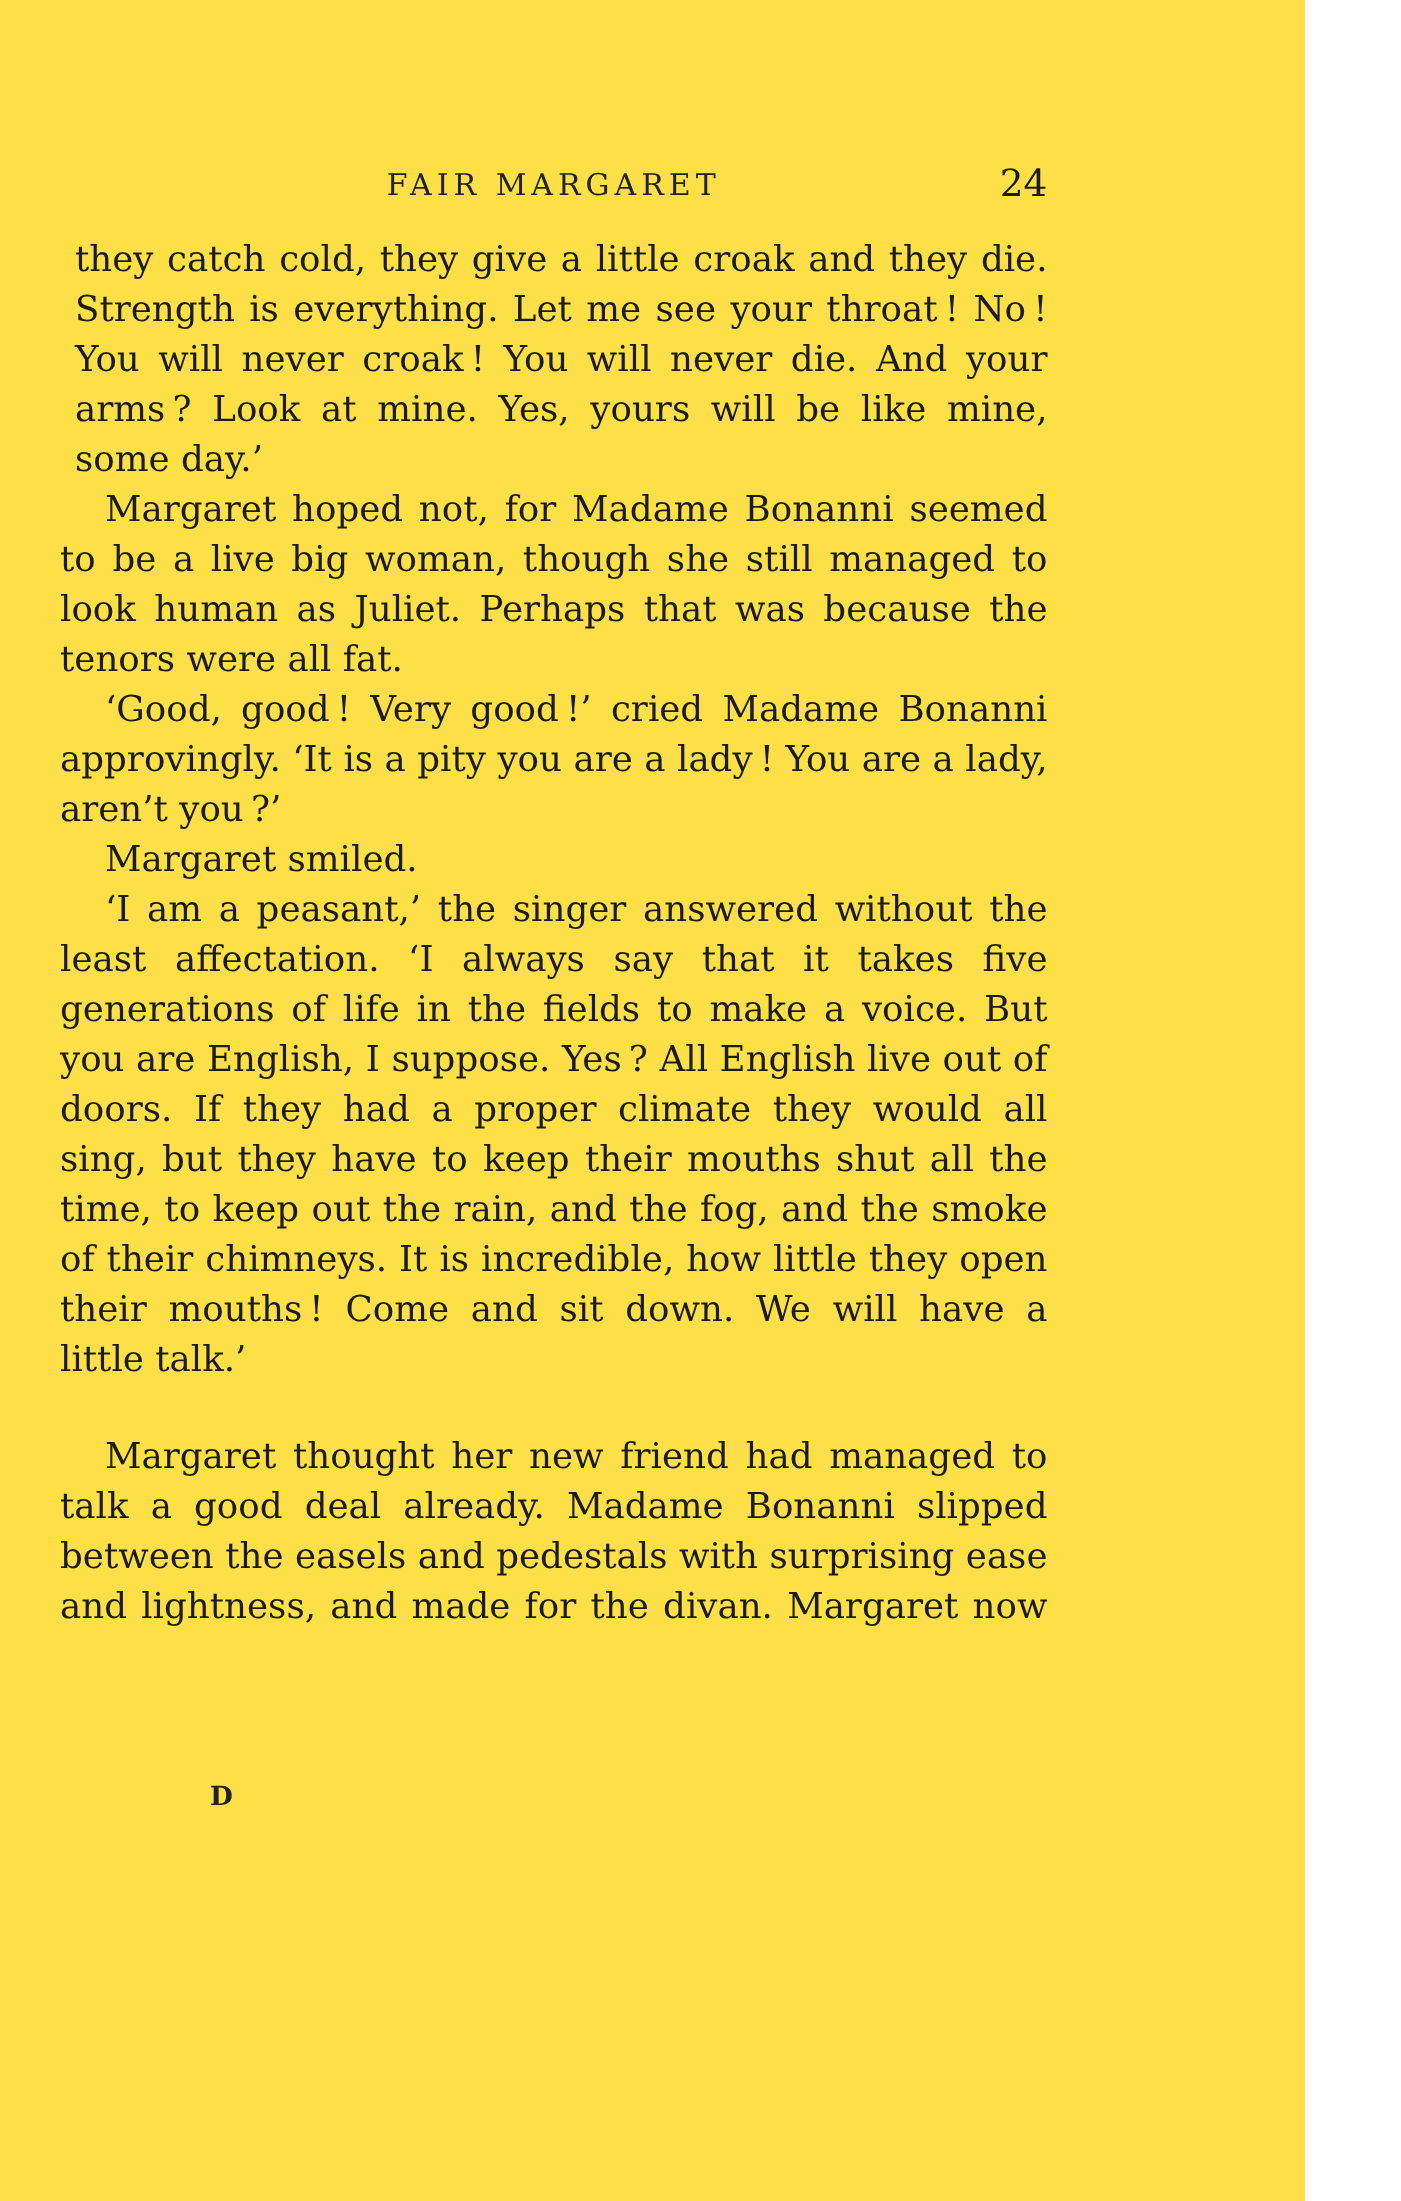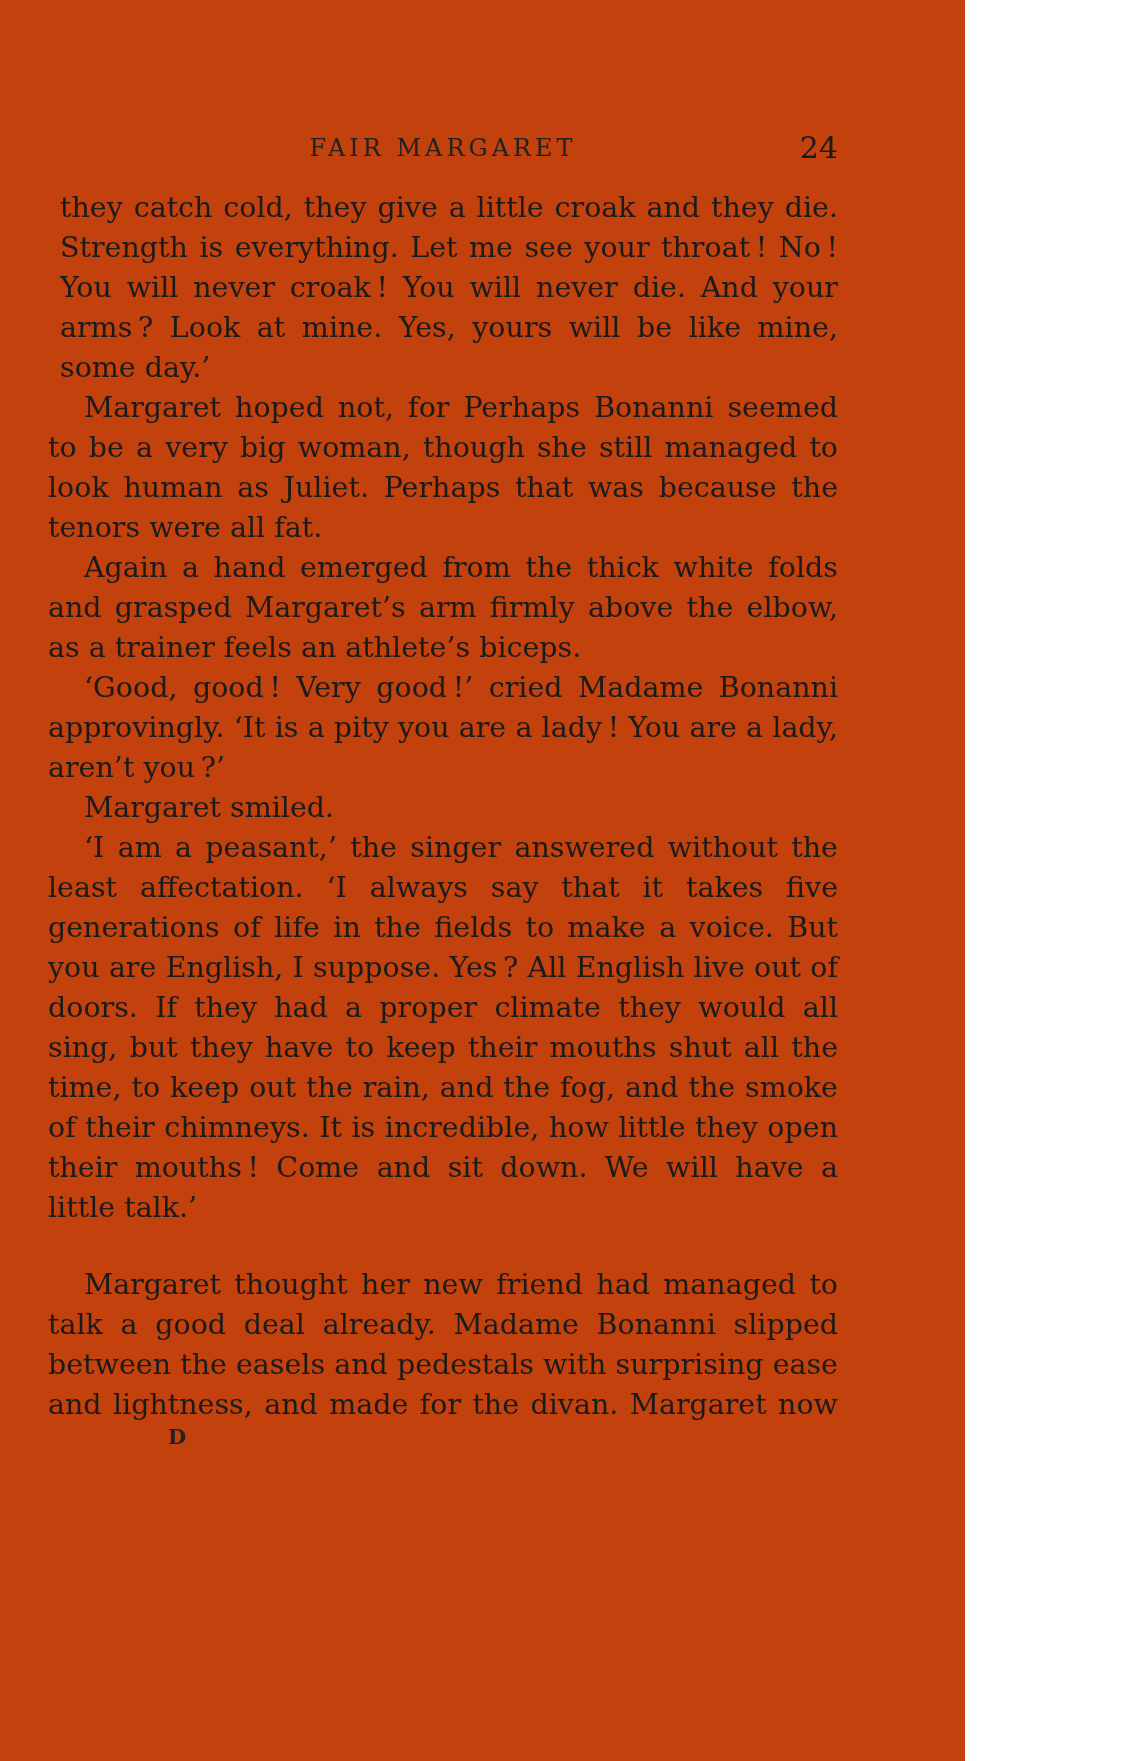--- a/index.html
+++ b/index.html
@@ -3,23 +3,23 @@
   <meta charset="utf-8">
   <title>Fair Margaret — page 33</title>
   <style>
     html, body {
       margin: 0;
       padding: 0;
       background: #ffffff;
     }
     .page {
       position: relative;
-      width: 965px;
+      width: 1044px;
       height: 1761px;
-      background: #c2410c;
+      background: #fde047;
       color: #1b1b1b;
       font-family: "DejaVu Serif", serif;
       overflow: hidden;
     }
     .running-head {
       position: absolute;
       top: 130px;
       left: 48px;
       width: 790px;
       height: 36px;
@@ -78,22 +78,21 @@
 
 <div class="page">
 
   <header class="running-head">
     <span class="head-title">FAIR MARGARET</span>
     <span class="page-num">24</span>
   </header>
 
   <main class="text-block">
     <p class="noindent">they catch cold, they give a little croak and they die. Strength is everything. Let me see your throat ! No ! You will never croak ! You will never die. And your arms ? Look at mine. Yes, yours will be like mine, some day.’</p>
-    <p>Margaret hoped not, for Perhaps Bonanni seemed to be a very big woman, though she still managed to look human as Juliet. Perhaps that was because the tenors were all fat.</p>
-    <p>Again a hand emerged from the thick white folds and grasped Margaret’s arm firmly above the elbow, as a trainer feels an athlete’s biceps.</p>
+    <p>Margaret hoped not, for Madame Bonanni seemed to be a live big woman, though she still managed to look human as Juliet. Perhaps that was because the tenors were all fat.</p>
     <p>‘Good, good ! Very good !’ cried Madame Bonanni approvingly. ‘It is a pity you are a lady ! You are a lady, aren’t you ?’</p>
     <p>Margaret smiled.</p>
     <p>‘I am a peasant,’ the singer answered without the least affectation. ‘I always say that it takes five generations of life in the fields to make a voice. But you are English, I suppose. Yes ? All English live out of doors. If they had a proper climate they would all sing, but they have to keep their mouths shut all the time, to keep out the rain, and the fog, and the smoke of their chimneys. It is incredible, how little they open their mouths ! Come and sit down. We will have a little talk.’</p>
     <p class="justify-last">Margaret thought her new friend had managed to talk a good deal already. Madame Bonanni slipped between the easels and pedestals with surprising ease and lightness, and made for the divan. Margaret now</p>
   </main>
 
   <span class="sig-mark">D</span>
 
 </div>
 

